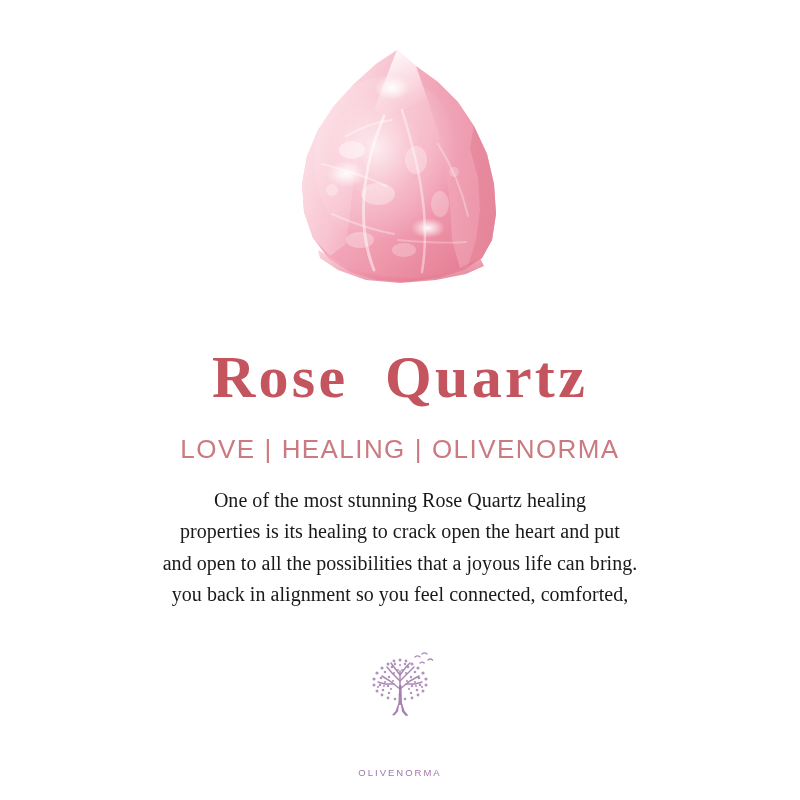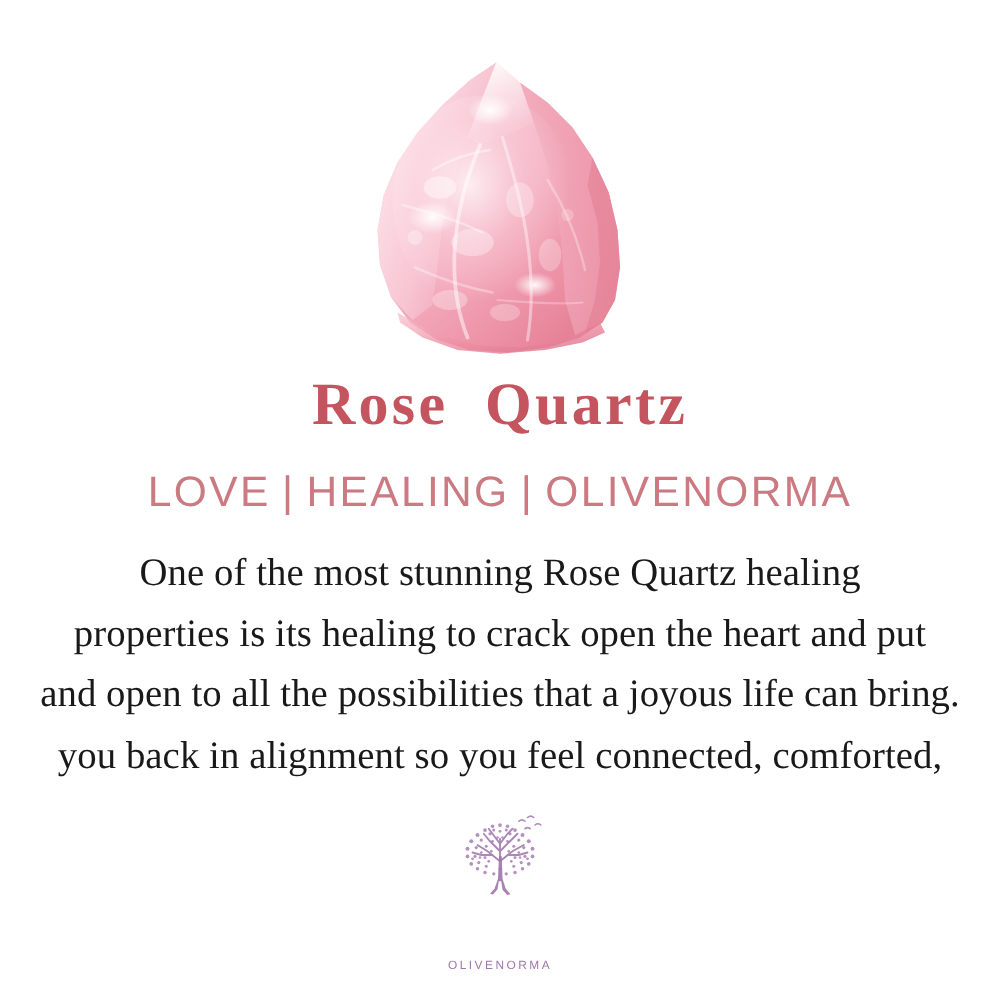--- a/index.html
+++ b/index.html
@@ -40,34 +40,35 @@
     left: 288px;
     top: 44px;
     width: 228px;
     height: 244px;
     display: block;
   }
 
   
   .title {
     font-family: "Liberation Serif", "DejaVu Serif", serif;
-    font-size: 48px;
+    font-size: 60px;
     font-weight: 700;
     color: #C4545E;
     letter-spacing: 0.055em;
     line-height: 1;
+    margin-top: 47px;
     text-align: center;
     white-space: pre;
   }
 
   
   .subtitle {
     margin-top: 29px;
     font-family: "Liberation Sans", "DejaVu Sans", sans-serif;
-    font-size: 34px;
+    font-size: 26px;
     font-weight: 300;
     color: #CB7A81;
     letter-spacing: 0.055em;
     line-height: 1;
     text-align: center;
     display: flex;
     align-items: center;
     justify-content: center;
   }
   .subtitle .sep {
@@ -76,21 +77,21 @@
     color: #CB7A81;
     font-weight: 300;
   }
 
   
   .body-copy {
     margin-top: 23px;
     width: 740px;
     text-align: center;
     font-family: "Liberation Serif", "DejaVu Serif", serif;
-    font-size: 31px;
+    font-size: 20px;
     font-weight: 400;
     color: #191919;
     line-height: 1.57;
     letter-spacing: 0.002em;
   }
   .body-copy .ln { display: block; white-space: nowrap; }
 
   
   .brand {
     position: absolute;

